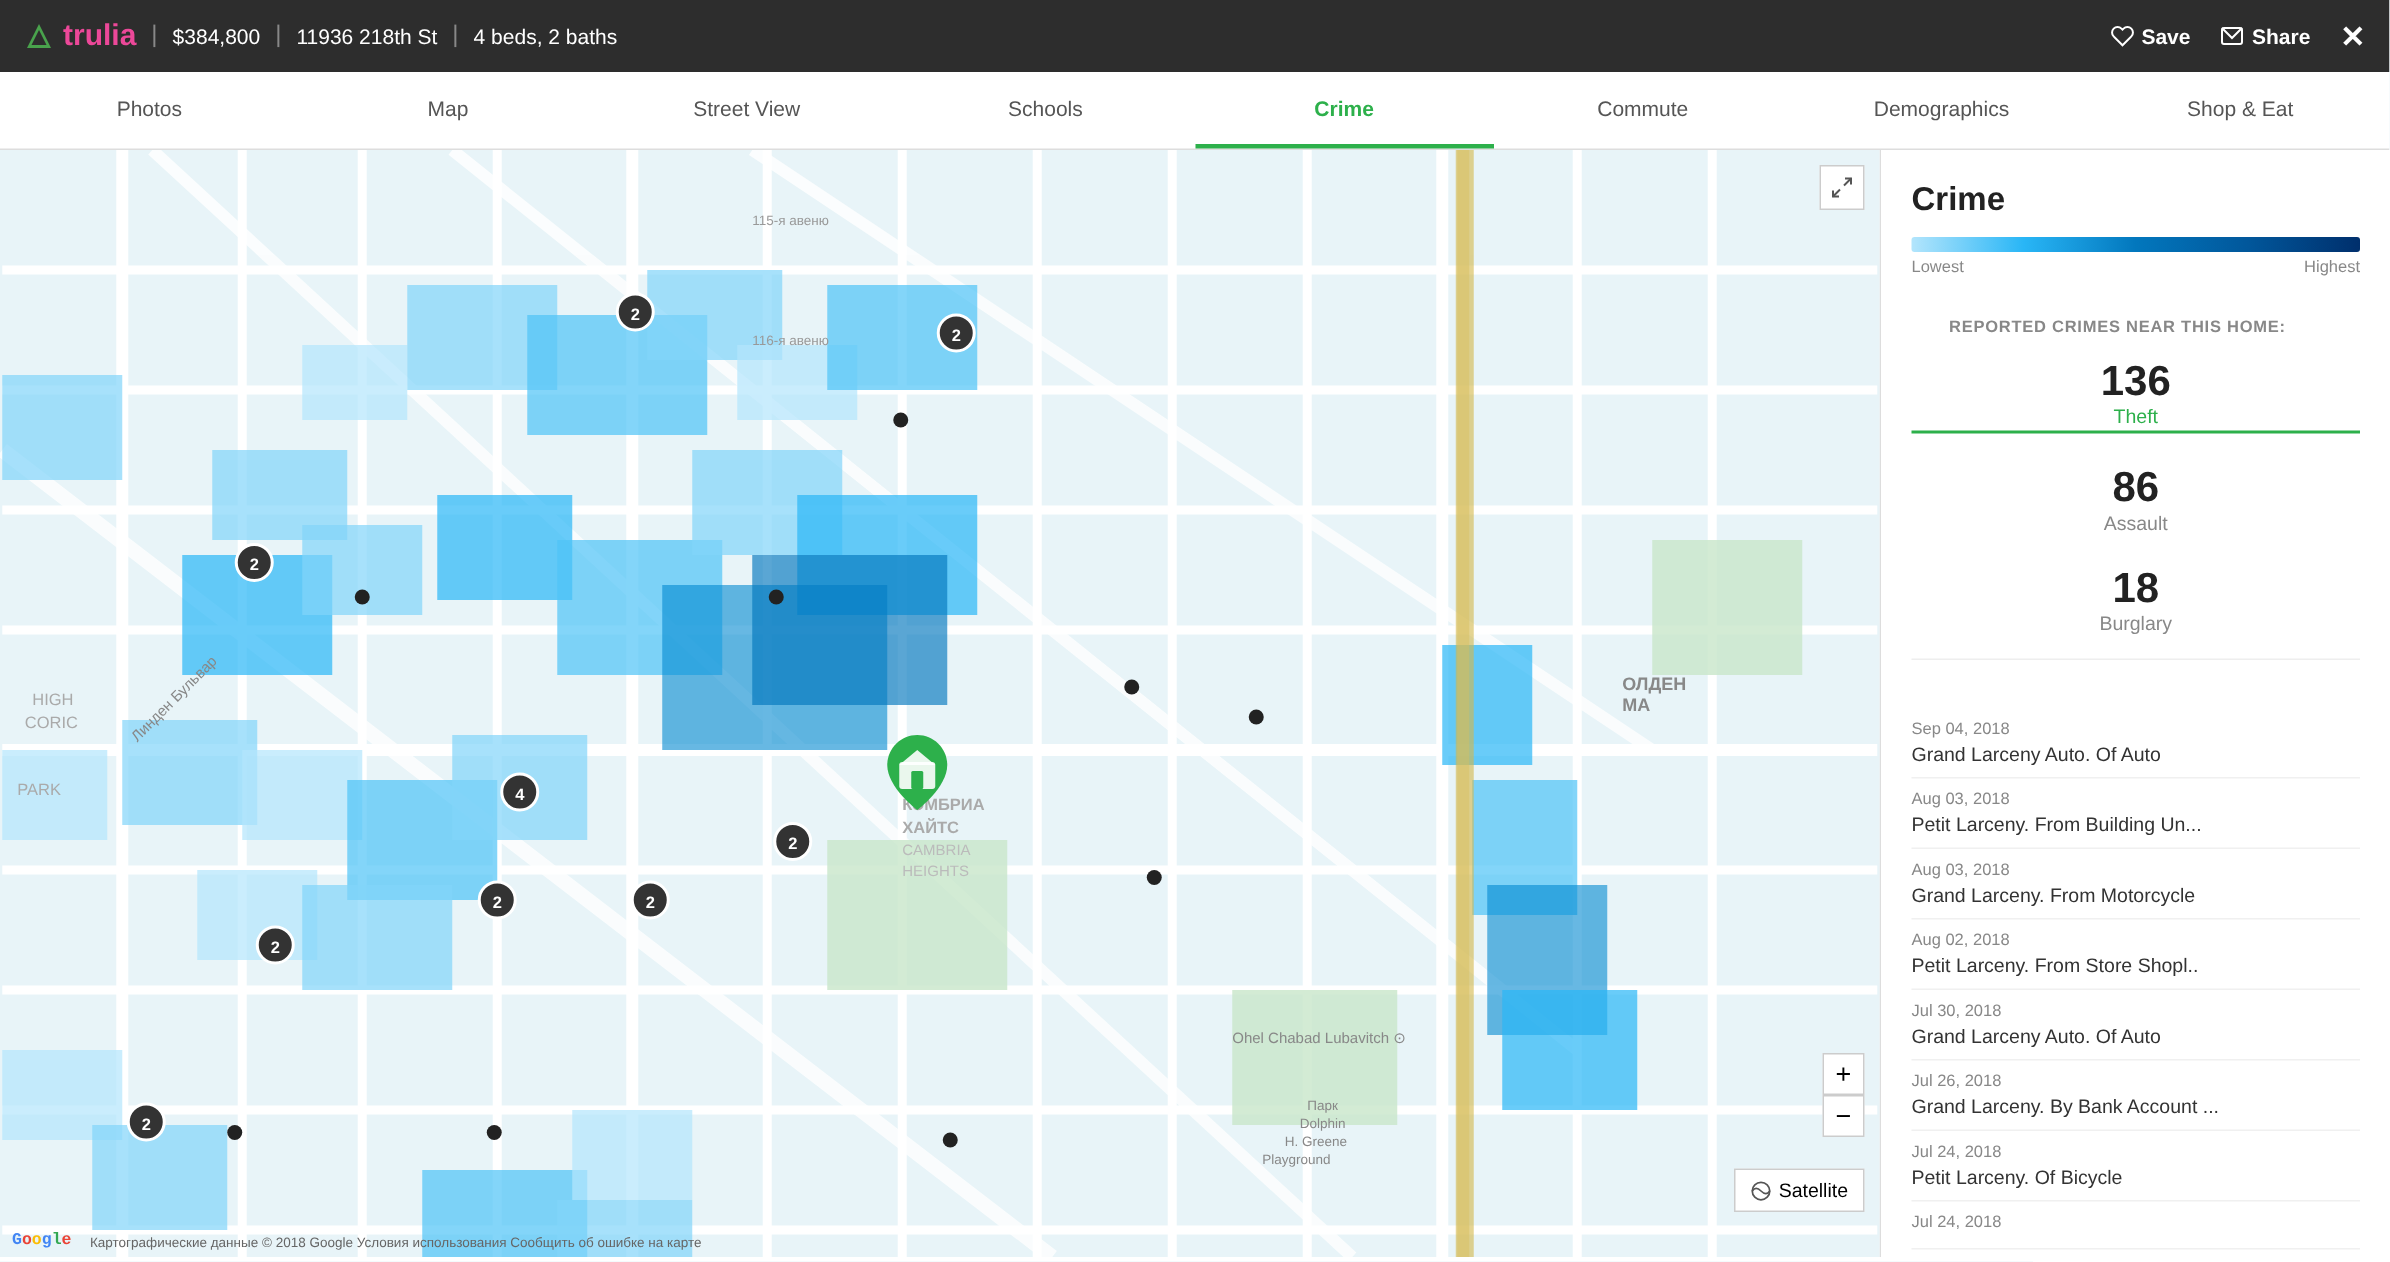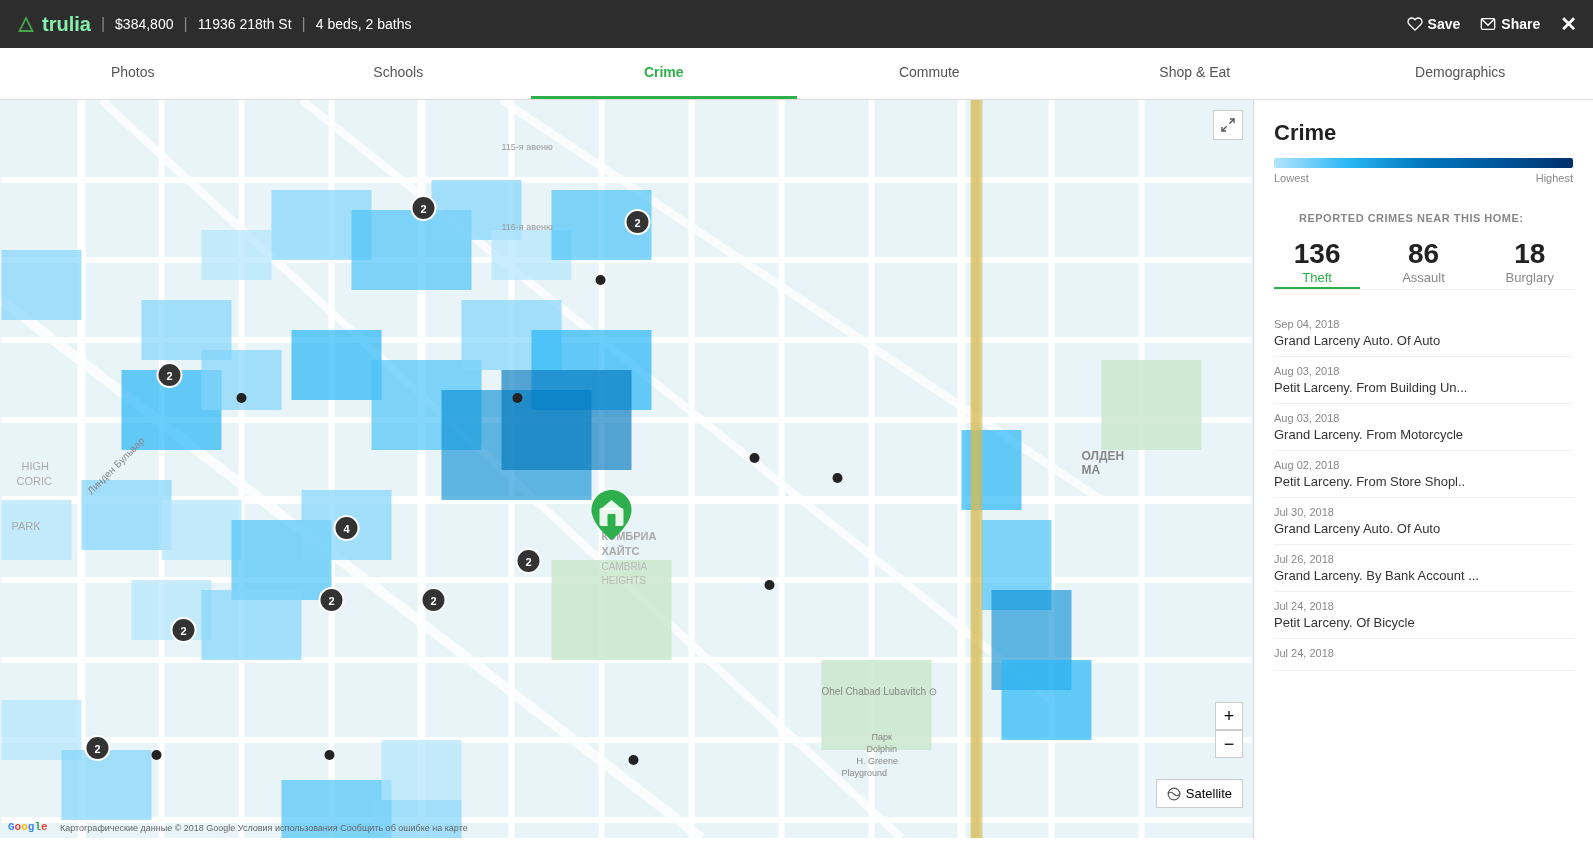--- a/index.html
+++ b/index.html
@@ -15,21 +15,21 @@
       color: #fff;
     }
     #header .logo {
       display: flex;
       align-items: center;
       gap: 6px;
       font-size: 18px;
       font-weight: bold;
       color: #4caf50;
     }
-    #header .logo .trulia-text { color: #86efac; font-weight: bold; font-size: 20px; }
+    #header .logo .trulia-text { color: #ec4899; font-weight: bold; font-size: 20px; }
     #header .separator { color: #888; margin: 0 10px; }
     #header .price { color: #fff; font-size: 14px; }
     #header .address { color: #fff; font-size: 14px; }
     #header .beds { color: #fff; font-size: 14px; }
     #header .header-actions {
       margin-left: auto;
       display: flex;
       align-items: center;
       gap: 20px;
     }
@@ -203,23 +203,24 @@
       letter-spacing: 0.5px;
       margin-bottom: 14px;
       font-weight: bold;
       padding-left: 25px;
     }
 
     
     .crime-stats {
       display: flex;
       gap: 20px;
-      margin-bottom: 20px;
+      margin-bottom: 32px;
       border-bottom: 1px solid #eee;
-      padding-bottom: 0;
+      padding-bottom: 16px;
+      flex-direction: column;
     }
     .crime-stat {
       text-align: center;
       flex: 1;
     }
     .crime-stat .num {
       font-size: 28px;
       font-weight: bold;
       color: #222;
     }
@@ -279,25 +280,27 @@
         <polyline points="22,4 12,14 2,4"></polyline>
       </svg>
       <span>Share</span>
     </button>
     <button class="close-btn">✕</button>
   </div>
 </div>
 
 <div id="nav-tabs">
   <div class="tab">Photos</div>
+  <div class="tab">Map</div>
+  <div class="tab">Street View</div>
   <div class="tab">Schools</div>
   <div class="tab active">Crime</div>
   <div class="tab">Commute</div>
+  <div class="tab">Demographics</div>
   <div class="tab">Shop &amp; Eat</div>
-  <div class="tab">Demographics</div>
 </div>
 
 <div id="main">
 
   <div id="map-area">
     <svg id="map-svg" viewBox="0 0 1250 738" xmlns="http://www.w3.org/2000/svg">
 
       <rect width="1250" height="738" fill="#e8f4f8"></rect>
 
       <line x1="80" y1="0" x2="80" y2="738" stroke="#fff" stroke-width="8"></line>

